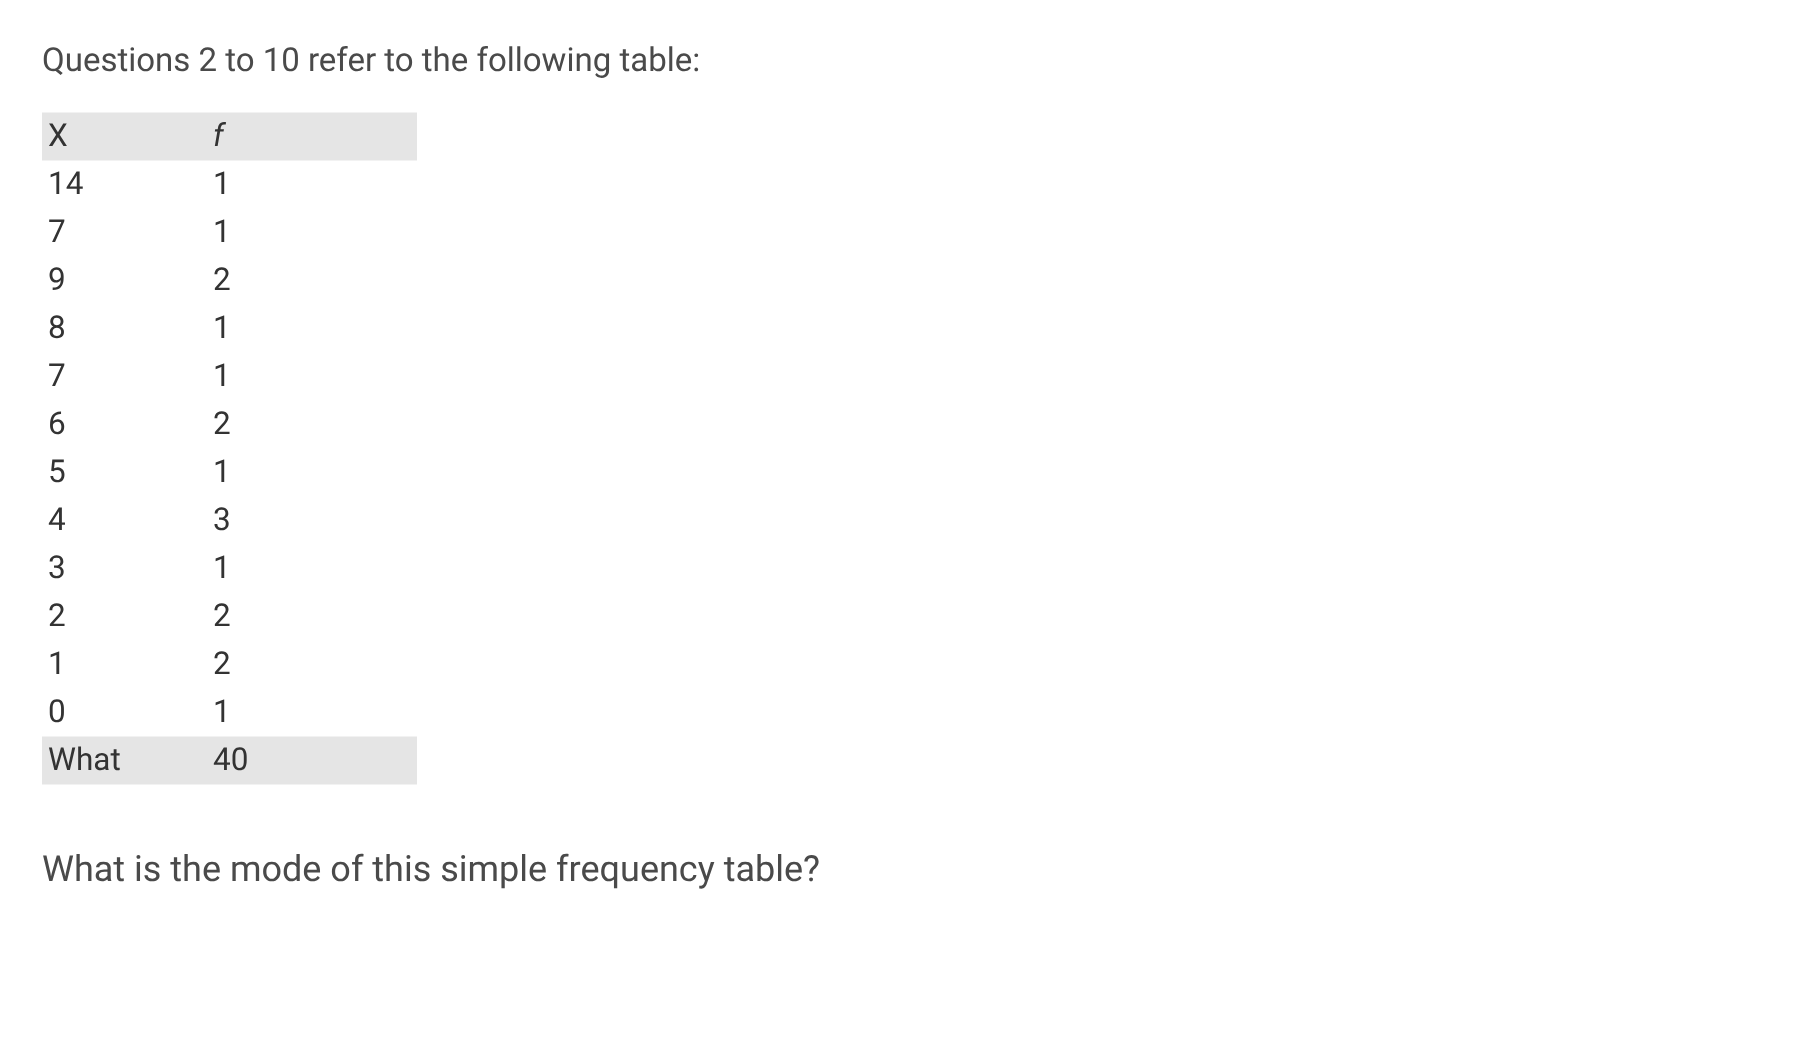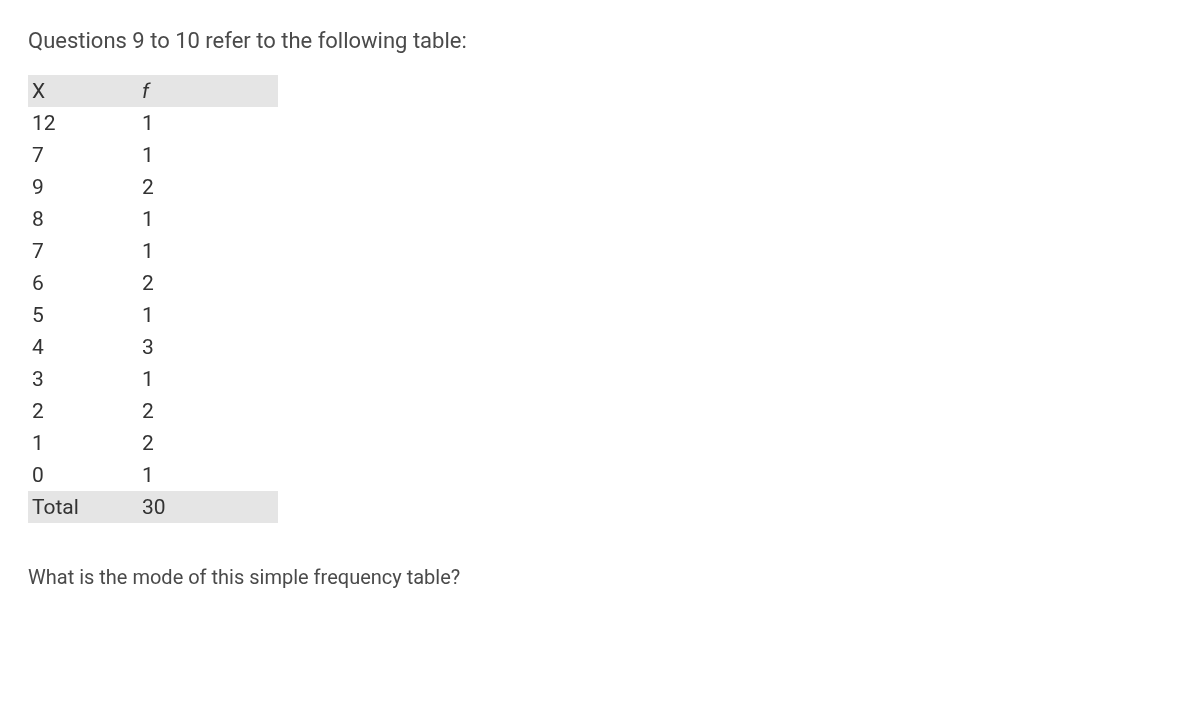--- a/index.html
+++ b/index.html
@@ -43,37 +43,37 @@
       font-style: normal;
       font-weight: normal;
     }
     .header-row .col-f {
       font-style: italic;
     }
     .total-row td {
       background: #e5e5e5;
     }
     .question-text {
-      font-size: 20px;
+      font-size: 24px;
       color: #4a4a4a;
     }
   </style>
 </head>
 <body>
 
-<p class="intro-text">Questions 9 to 10 refer to the following table:</p>
+<p class="intro-text">Questions 2 to 10 refer to the following table:</p>
 
 <table class="freq-table">
   <tbody>
       <tr class="header-row">
     <td class="col-x">X</td>
     <td class="col-f">f</td>
   </tr>
   <tr>
-    <td class="col-x">12</td>
+    <td class="col-x">14</td>
     <td class="col-f">1</td>
   </tr>
   <tr>
     <td class="col-x">7</td>
     <td class="col-f">1</td>
   </tr>
   <tr>
     <td class="col-x">9</td>
     <td class="col-f">2</td>
   </tr>
@@ -107,19 +107,19 @@
   </tr>
   <tr>
     <td class="col-x">1</td>
     <td class="col-f">2</td>
   </tr>
   <tr>
     <td class="col-x">0</td>
     <td class="col-f">1</td>
   </tr>
   <tr class="total-row">
-    <td class="col-x">Total</td>
-    <td class="col-f">30</td>
+    <td class="col-x">What</td>
+    <td class="col-f">40</td>
   </tr>
 </tbody>
   </table>
 
 <p class="question-text">What is the mode of this simple frequency table?</p>
 
 </body></html>

